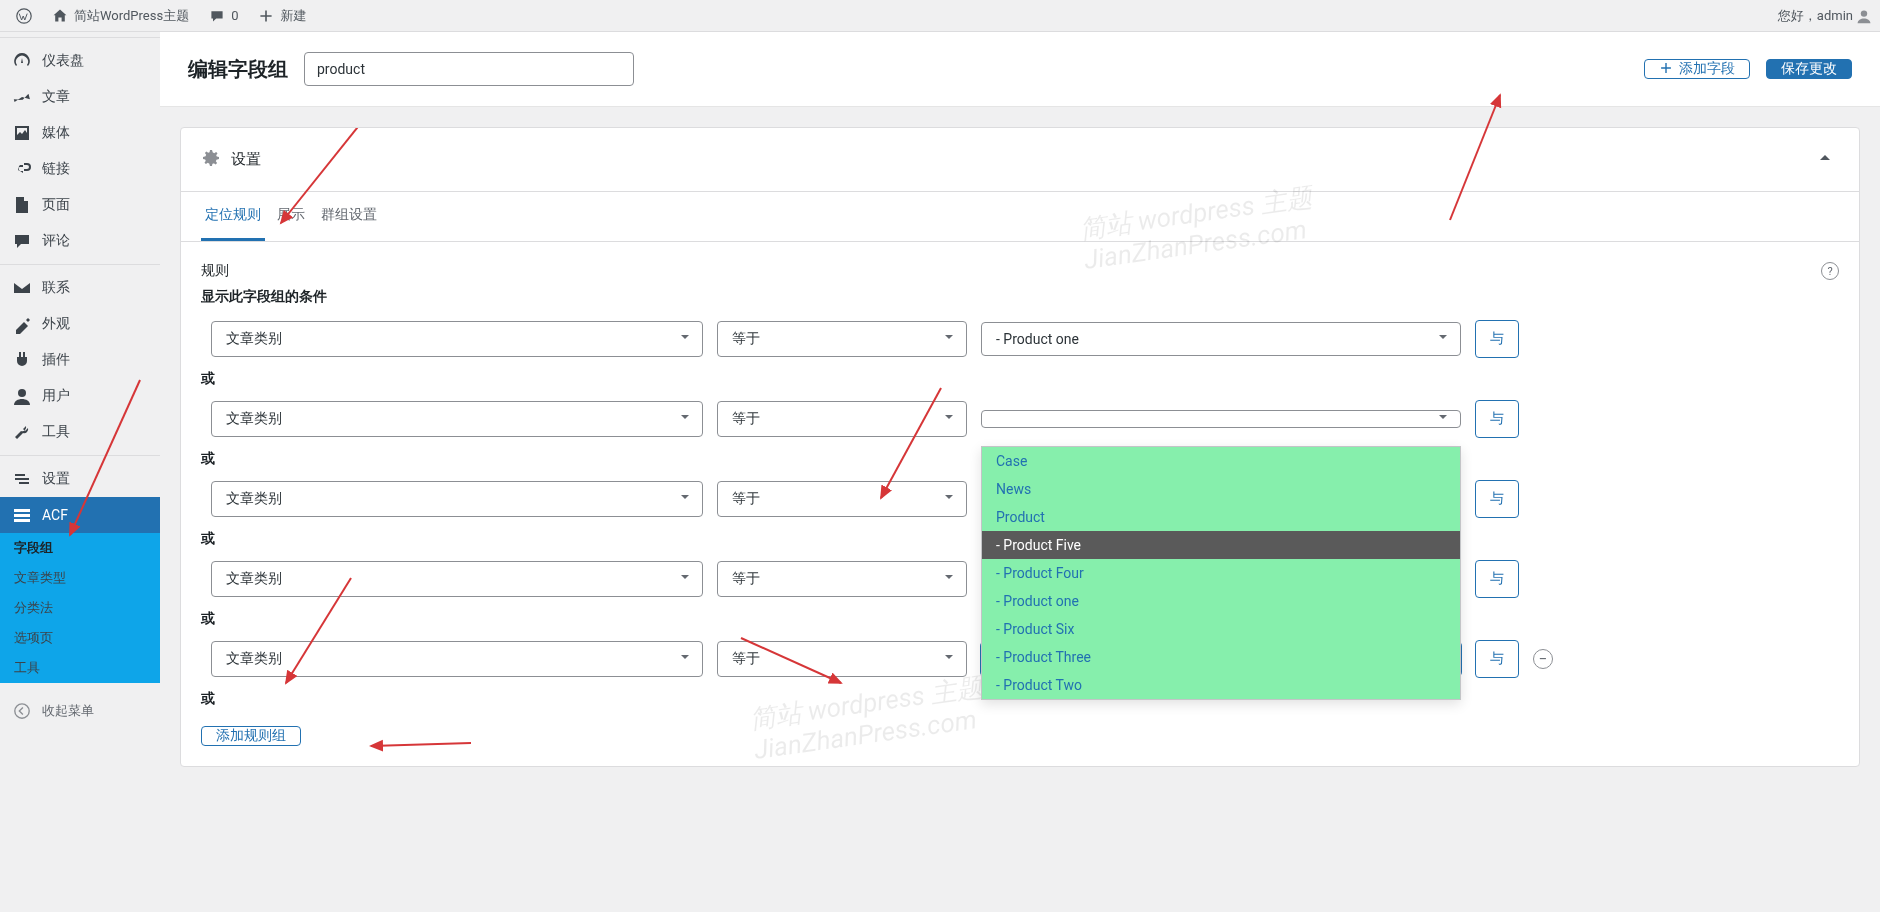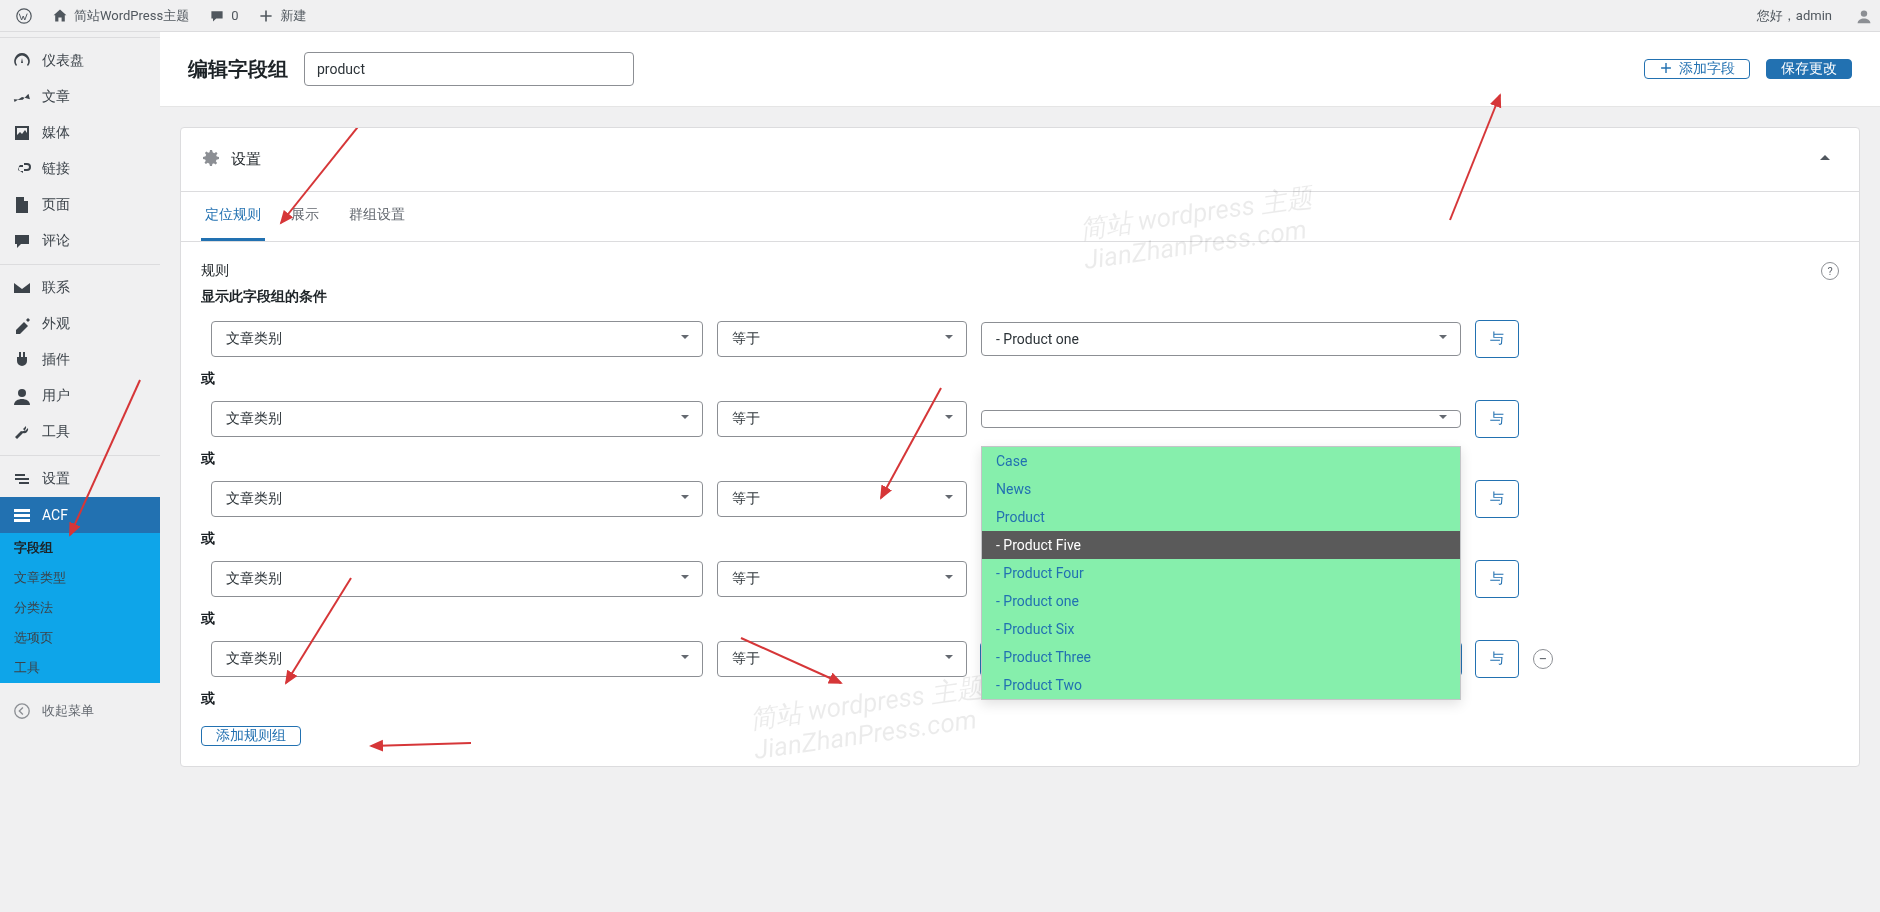--- a/index.html
+++ b/index.html
@@ -1,21 +1,21 @@
 <!DOCTYPE html>
 <html><head>
 <meta charset="utf-8">
 <style>
 * { margin: 0; padding: 0; box-sizing: border-box; font-family: -apple-system, BlinkMacSystemFont, "Segoe UI", Roboto, "Helvetica Neue", Arial, sans-serif; }
 body { background: #f0f0f1; font-size: 13px; color: #3c434a; }
 
 
 .admin-bar { height: 32px; background: #f0f0f1; border-bottom: 1px solid #dcdcde; display: flex; align-items: center; padding: 0 8px; justify-content: space-between; }
 .admin-bar-left { display: flex; align-items: center; gap: 4px; }
-.admin-bar-right { display: flex; align-items: center; gap: 24px; color: #50575e; font-size: 13px; }
+.admin-bar-right { display: flex; align-items: center; gap: 3px; color: #50575e; font-size: 13px; }
 .ab-item { display: flex; align-items: center; gap: 6px; padding: 0 8px; color: #50575e; font-size: 13px; cursor: pointer; height: 32px; }
 .ab-icon { width: 16px; height: 16px; display: inline-flex; align-items: center; justify-content: center; }
 
 
 .admin-menu { position: fixed; left: 0; top: 32px; bottom: 0; width: 160px; background: #f0f0f1; }
 .menu-item { display: flex; align-items: center; gap: 10px; padding: 8px 12px; color: #3c434a; font-size: 14px; cursor: pointer; }
 .menu-item.current { background: #2271b1; color: #fff; position: relative; }
 .menu-item.current::after { content: ''; position: absolute; right: -8px; top: 50%; transform: translateY(-50%); border: 8px solid transparent; border-right-color: #f0f0f1; }
 .menu-separator { height: 1px; background: #dcdcde; margin: 5px 0; }
 .menu-icon { width: 20px; height: 20px; display: inline-flex; align-items: center; justify-content: center; fill: currentColor; }
@@ -34,21 +34,21 @@
 .btn-outline { background: #fff; border: 1px solid #2271b1; color: #2271b1; }
 .btn-primary { background: #2271b1; border: 1px solid #2271b1; color: #fff; }
 
 
 .panel { margin: 20px; background: #fff; border: 1px solid #dcdcde; border-radius: 4px; }
 .panel-header { padding: 16px 20px; display: flex; align-items: center; gap: 12px; border-bottom: 1px solid #dcdcde; }
 .panel-header-title { flex: 1; display: flex; align-items: center; gap: 10px; font-size: 15px; color: #1d2327; }
 .panel-collapse { cursor: pointer; color: #646970; padding: 4px; }
 
 
-.tabs { display: flex; gap: 22px; padding: 0 20px; border-bottom: 1px solid #dcdcde; }
+.tabs { display: flex; gap: 8px; padding: 0 20px; border-bottom: 1px solid #dcdcde; }
 .tab { padding: 14px 4px; font-size: 14px; color: #646970; cursor: pointer; border-bottom: 3px solid transparent; }
 .tab.active { color: #2271b1; border-bottom-color: #2271b1; font-weight: 500; }
 
 
 .rules-body { padding: 20px; }
 .rules-label { font-size: 14px; color: #1d2327; margin-bottom: 4px; display: flex; align-items: center; justify-content: space-between; }
 .help-icon { width: 18px; height: 18px; border: 1px solid #8c8f94; border-radius: 50%; display: inline-flex; align-items: center; justify-content: center; font-size: 11px; color: #646970; cursor: pointer; }
 .rules-subtitle { font-size: 14px; font-weight: 600; margin: 8px 0 14px; color: #1d2327; }
 
 .rule-row { display: flex; gap: 14px; align-items: center; margin-bottom: 12px; position: relative; }

